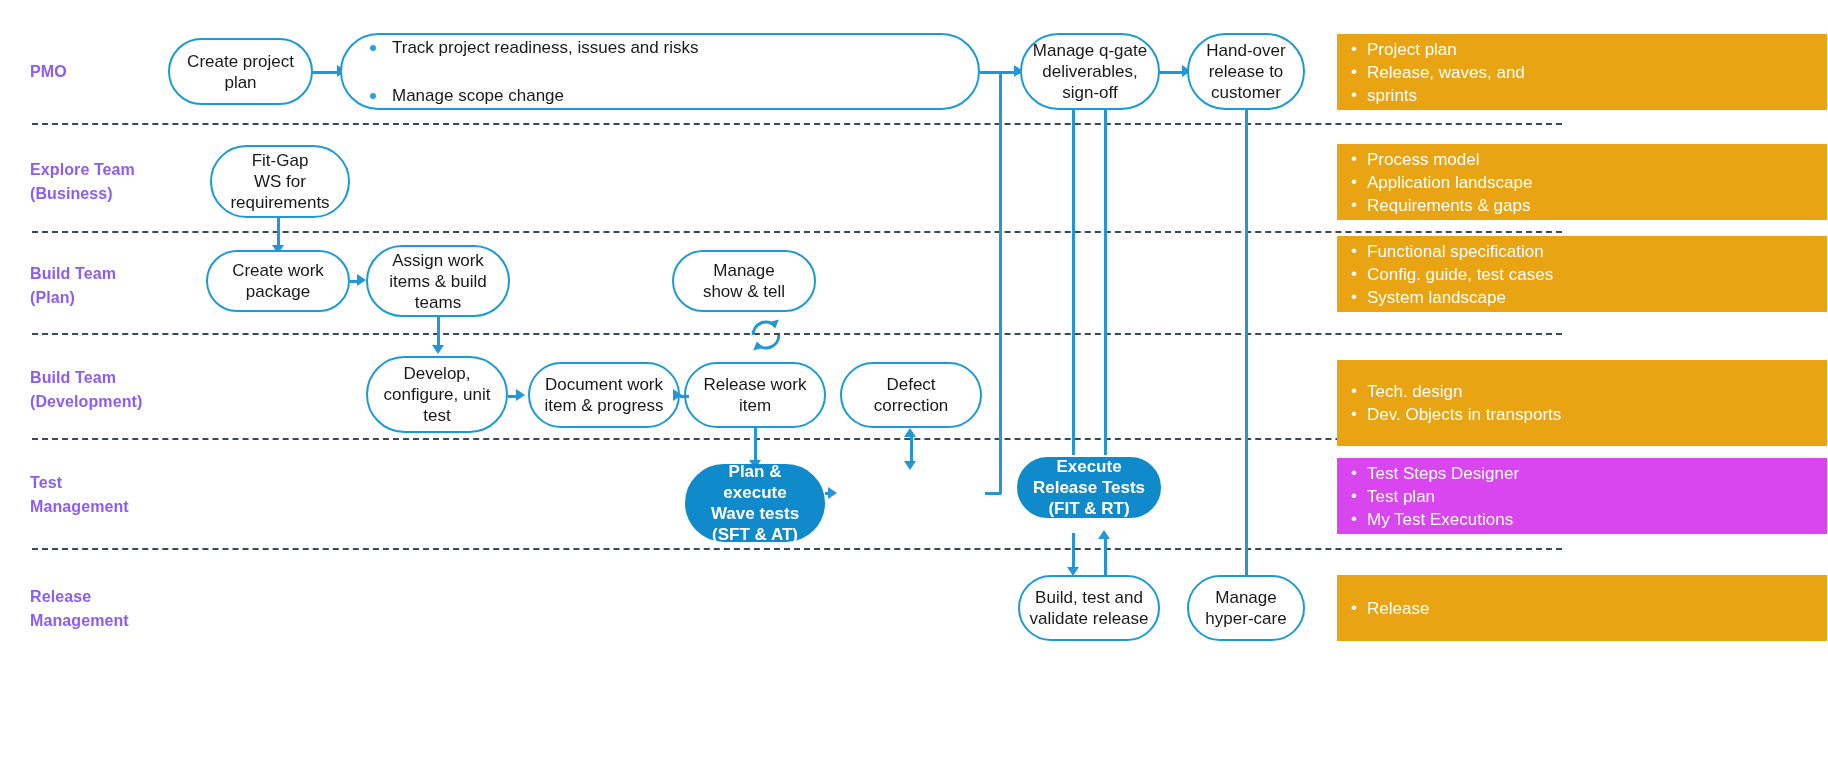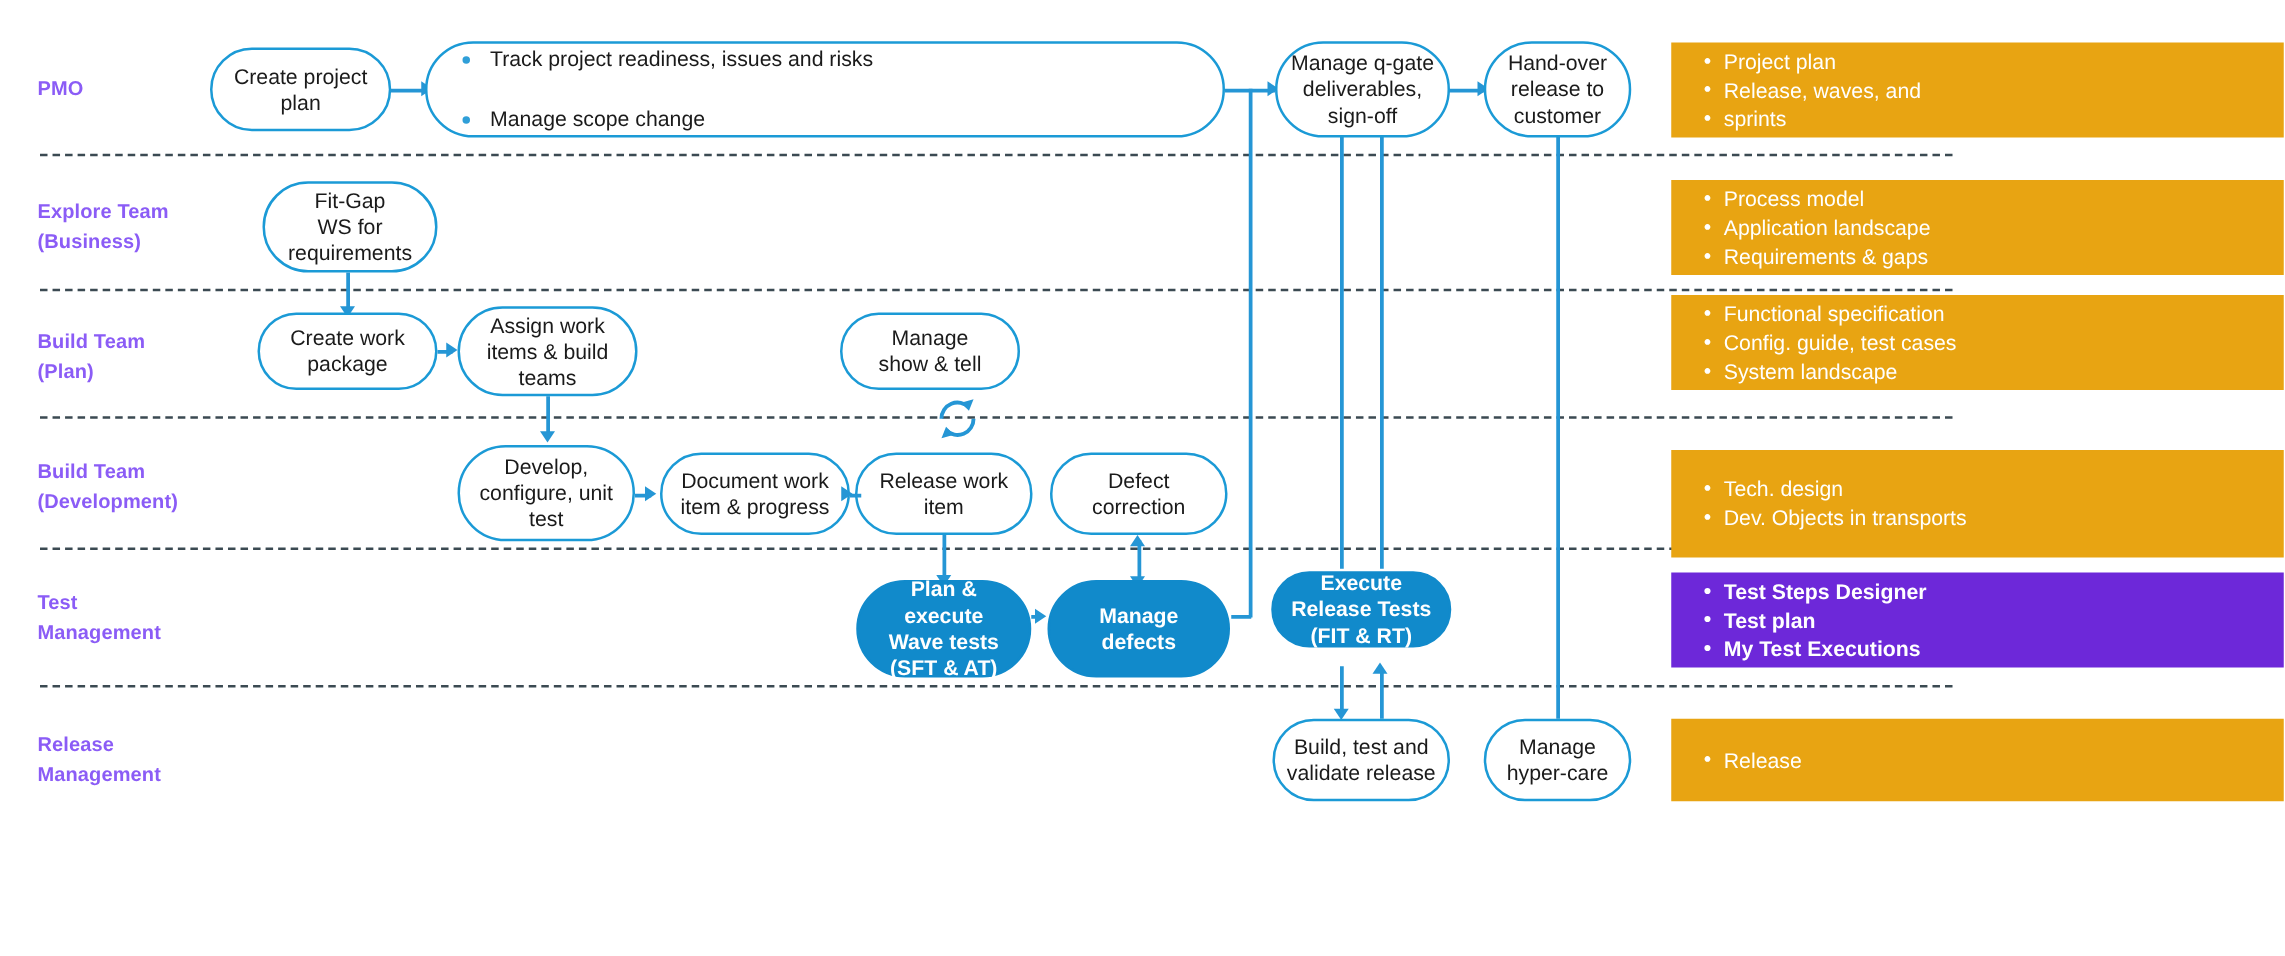--- a/index.html
+++ b/index.html
@@ -74,22 +74,22 @@
     position:absolute;
     box-sizing:border-box;
     background:#e8a412;
     color:#ffffff;
     font-size:17px;
     display:flex;
     flex-direction:column;
     justify-content:center;
     padding:4px 12px 4px 10px;
   }
-  .deliv.blue{background:#6d28d9;font-weight:bold;}
-  .deliv ul{margin:16px;padding:0;list-style:none;}
+  .deliv.blue{background:#d946ef;}
+  .deliv ul{margin:4px;padding:0;list-style:none;}
   .deliv li{
     position:relative;
     padding-left:16px;
     line-height:23px;
     white-space:nowrap;
   }
   .deliv li::before{
     content:"\2022";
     position:absolute;
     left:0;top:-1px;
@@ -217,21 +217,20 @@
   <div class="arrow down" style="left:749px;top:460px;"></div>
 
   <div class="conn v" style="left:910px;top:432px;height:33px;"></div>
   <div class="arrow up" style="left:904px;top:428px;"></div>
   <div class="arrow down" style="left:904px;top:461px;"></div>
 
   <div class="node filled" style="left:685px;top:464px;width:140px;height:78px;">Plan &amp; execute
 Wave tests
 (SFT &amp; AT)</div>
 
-  <div class="node filled" style="left:838px;top:464px;width:146px;height:78px;">Manage defects</div>
   <div class="conn h" style="left:825px;top:492px;width:8px;"></div>
   <div class="arrow right" style="left:828px;top:487px;"></div>
 
   <div class="node filled" style="left:1017px;top:457px;width:144px;height:61px;">Execute
 Release Tests
 (FIT &amp; RT)</div>
 
   <div class="conn v" style="left:1072px;top:533px;height:38px;"></div>
   <div class="arrow down" style="left:1067px;top:567px;"></div>
   <div class="conn v" style="left:1104px;top:537px;height:38px;"></div>

